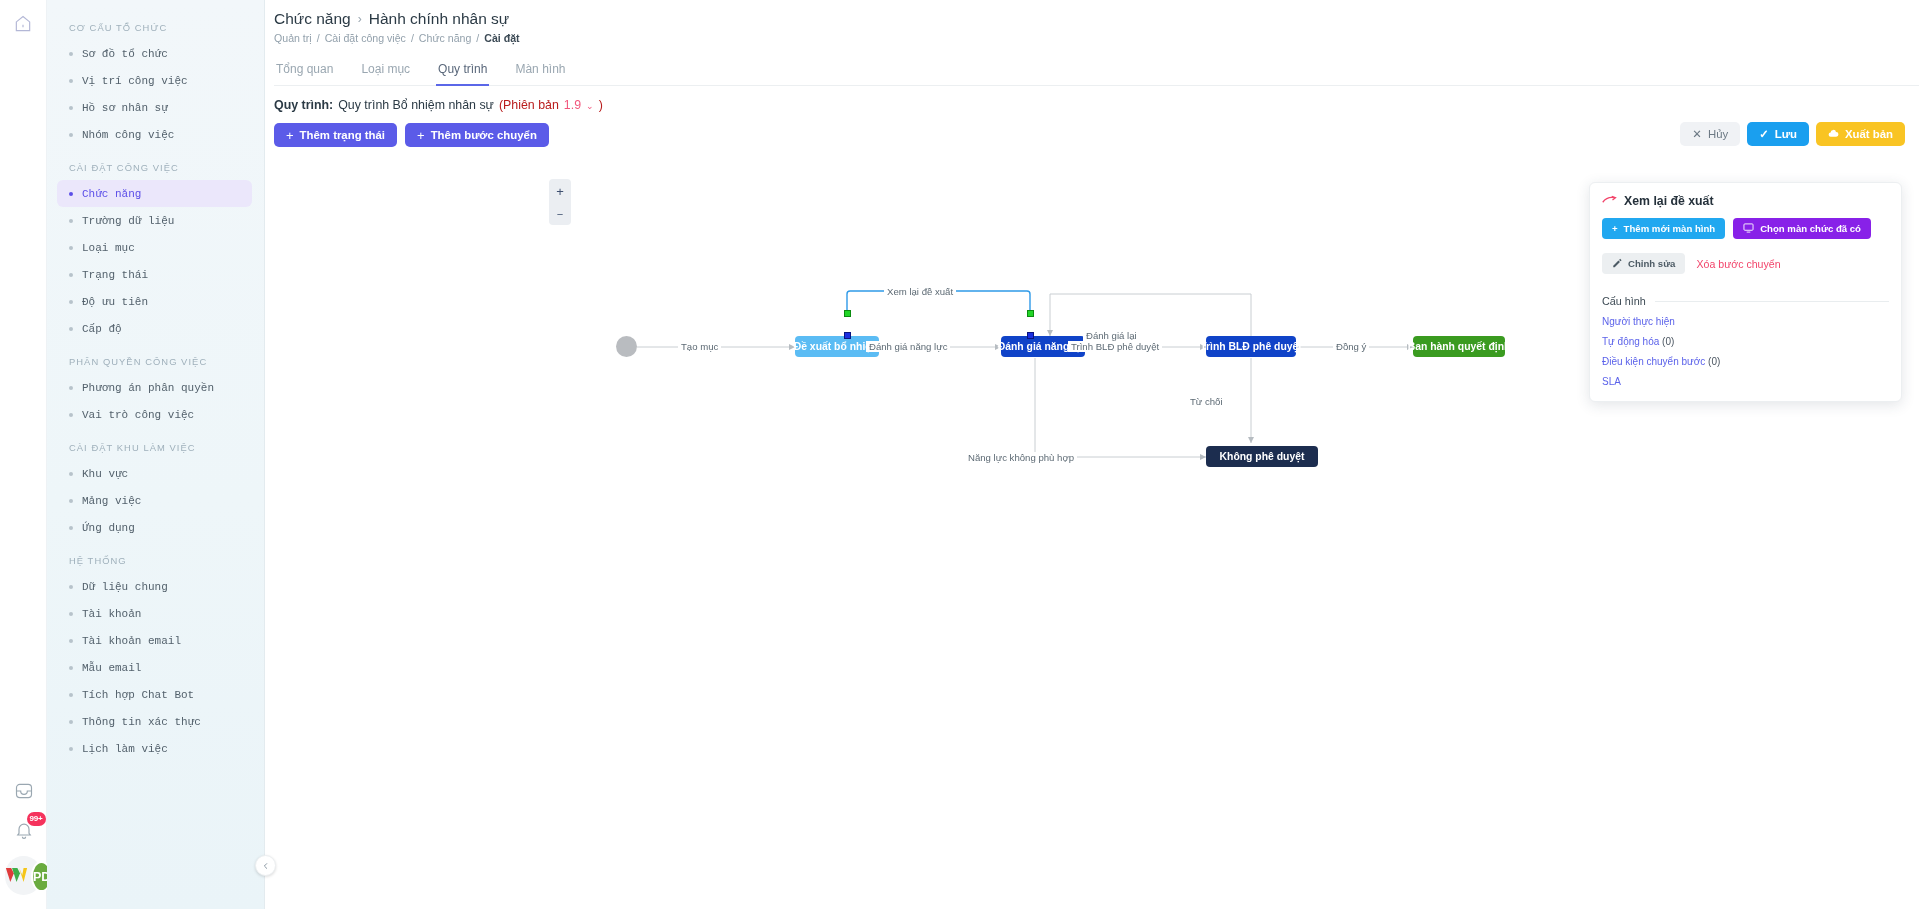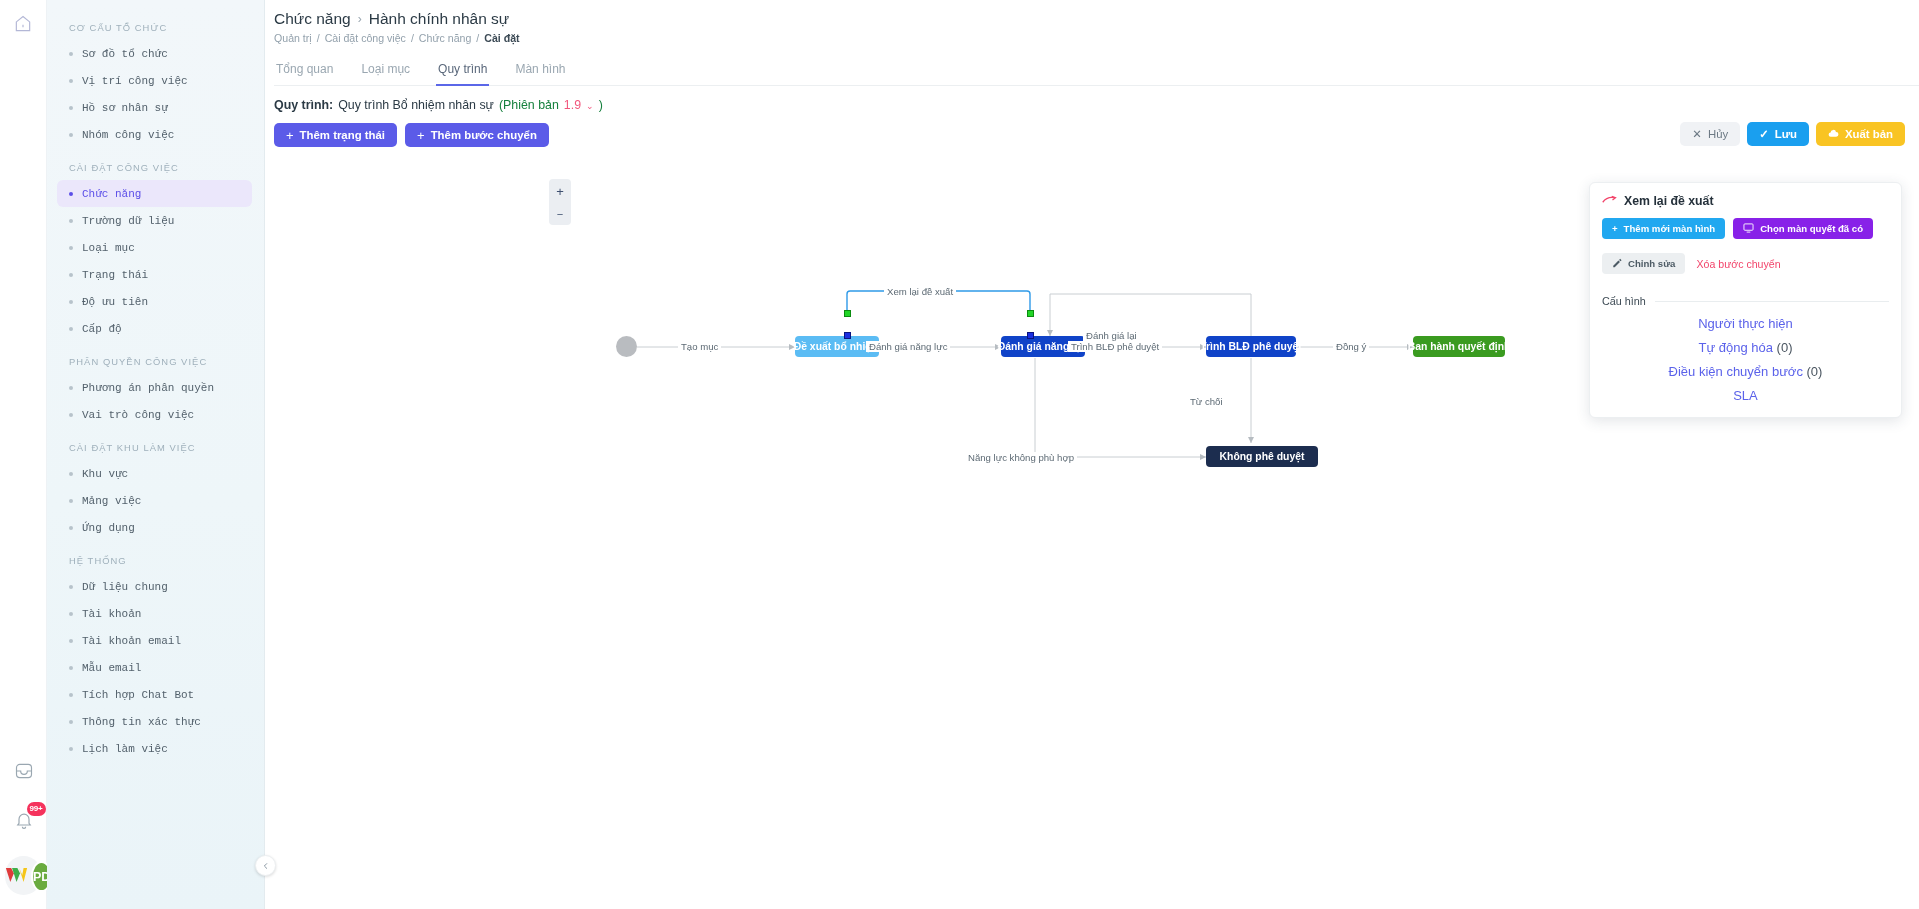--- a/index.html
+++ b/index.html
@@ -13,21 +13,21 @@
 
   
   .rail {
     position: absolute; left: 0; top: 0; width: 47px; height: 909px;
     background: #ffffff; border-right: 1px solid #eef2f5;
     display: flex; flex-direction: column; align-items: center;
   }
   .rail-home { margin-top: 10px; width: 28px; height: 28px;
     display:flex; align-items:center; justify-content:center; }
   .rail-bottom { position: absolute; bottom: 14px; left: 0; width: 47px;
-    display: flex; flex-direction: column; align-items: center; gap: 23px; }
+    display: flex; flex-direction: column; align-items: center; gap: 13px; }
   .rail-ico { width: 26px; height: 26px; display:flex; align-items:center; justify-content:center; position: relative; }
   .badge99 {
     position: absolute; top: -5px; right: -9px;
     background: #f5325c; color: #fff; font-size: 8px; line-height: 1;
     padding: 3px 3px 3px 3px; border-radius: 9px; font-weight: 700; min-width: 17px;
     text-align: center; letter-spacing: -0.2px;
   }
   .rail-logo-wrap {
     width: 37px; background: #f2f4f6; border-radius: 19px;
     display:flex; flex-direction:row; align-items:center; padding: 5px 0 3px;
@@ -85,21 +85,21 @@
 
   .tabsbar { margin: 12px 0 0 9px; border-bottom: 1px solid #eceff1; display: flex; gap: 24px; }
   .tab { font-size: 12px; color: #9aa7b1; padding: 6px 2px 9px; cursor: pointer; position: relative; }
   .tab.active { color: #59677a; }
   .tab.active::after {
     content: ""; position: absolute; left: 0; right: 0; bottom: -1px; height: 2px; background: #5b67e8;
   }
 
   .proc-line { margin: 12px 0 0 9px; font-size: 12.4px; color: #2b3a45; display: flex; align-items: baseline; gap: 5px; }
   .proc-line .k { font-weight: 700; }
-  .proc-line .ver { color: #15803d; text-align: right; }
+  .proc-line .ver { color: #b91c1c; text-align: right; }
   .proc-line .vnum { color: #f2567c; }
   .proc-line .caret { color: #f2567c; font-size: 9px; }
 
   .btnrow { margin: 11px 0 0 9px; display: flex; gap: 8px; align-items: center; }
   .btn {
     display: inline-flex; align-items: center; gap: 6px; border: none; cursor: pointer;
     border-radius: 5px; font-size: 11.4px; font-weight: 600; color: #fff; padding: 0 12px; height: 24px;
     font-family: "Liberation Sans", sans-serif;
   }
   .btn.violet { background: #5b5be8; }
@@ -156,21 +156,21 @@
     border-radius: 4px; font-size: 9.6px; font-weight: 600; color: #fff; padding: 0 10px; height: 21px;
     font-family: "Liberation Sans", sans-serif; }
   .pbtn.cyan { background: #21a8f0; }
   .pbtn.purple { background: #8821e8; }
   .pbtn.grey { background: #eceff1; color: #4c5a64; }
   .panel-row2 { display: flex; align-items: center; gap: 11px; margin-top: 14px; }
   .danger-link { font-size: 10.6px; color: #f2456b; cursor: pointer; }
   .cfg-head { display: flex; align-items: center; gap: 9px; margin-top: 21px; }
   .cfg-head .t { font-size: 10.8px; color: #3d4a54; white-space: nowrap; }
   .cfg-head .rule { flex: 1; height: 1px; background: #e9edef; }
-  .cfg-item { font-size: 13px; color: #5b62ea; margin-top: 9px; cursor: pointer; text-align: center; }
+  .cfg-item { font-size: 10px; color: #5b62ea; margin-top: 9px; cursor: pointer; }
   .cfg-item .cnt { color: #4a5560; }
 </style>
 </head>
 <body>
 
 <div id="app">
 
   <div class="rail">
     <div class="rail-home">
       <svg width="20" height="20" viewBox="0 0 24 24" fill="none" stroke="#b3b7d6" stroke-width="1.4">
@@ -440,21 +440,21 @@
           <span>+</span>
           <span>Thêm mới màn hình</span>
         </button>
         <button class="pbtn purple">
           <span>
             <svg width="11" height="10" viewBox="0 0 24 22" fill="none" stroke="#fff" stroke-width="2">
               <rect x="2" y="2" width="20" height="14" rx="2"></rect>
                 <path d="M8 20h8"></path>
             </svg>
           </span>
-          <span>Chọn màn quyết đã có</span>
+          <span>Chọn màn chức đã có</span>
         </button>
       </div>
       <div class="panel-row2">
         <button class="pbtn grey">
           <span>
             <svg width="10" height="10" viewBox="0 0 24 24" fill="#4c5a64">
                 <path d="M3 18.5 L15.5 6 L19 9.5 L6.5 22 H3z"></path>
                 <path d="M17 4.5 L19.5 2 L23 5.5 L20.5 8z"></path>
               </svg>
           </span>

